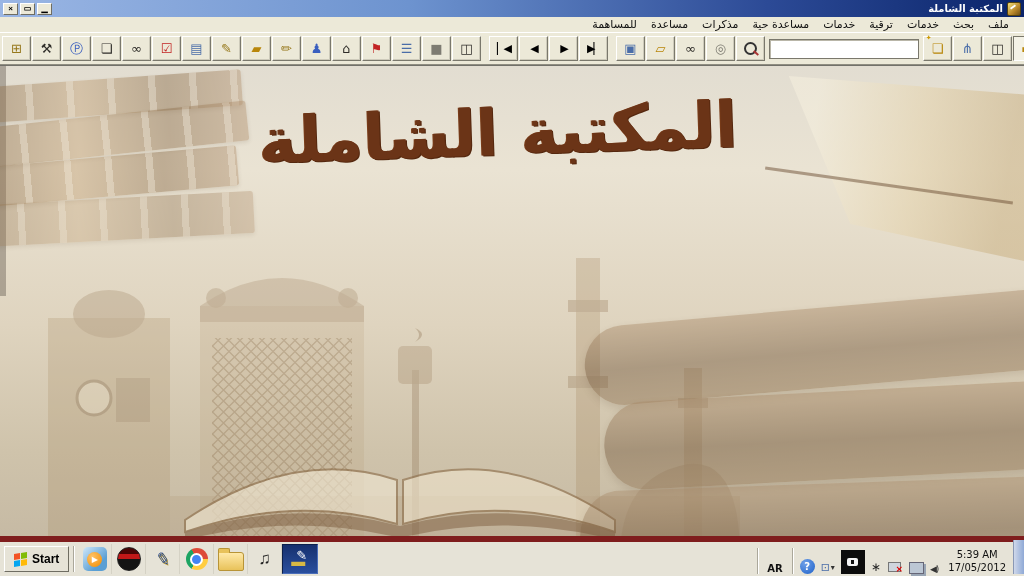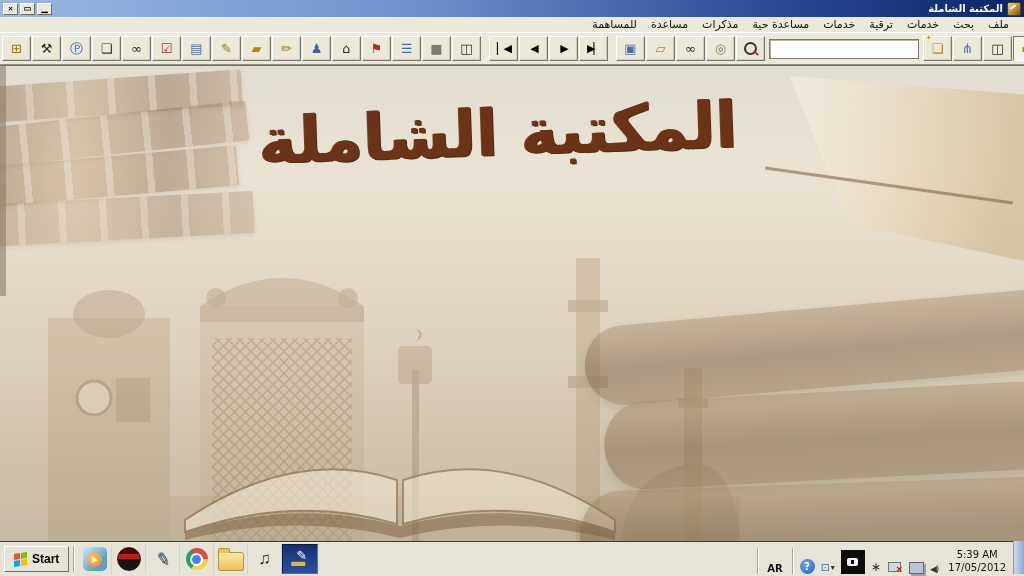--- a/index.html
+++ b/index.html
@@ -64,21 +64,21 @@
   .bR1{right:-30px;top:242px;width:470px;height:80px;transform:rotate(-5deg);}
   .bR2{right:-20px;top:326px;width:440px;height:88px;transform:rotate(-3deg);}
   .bR3{right:-26px;top:418px;width:470px;height:92px;transform:rotate(-2deg);opacity:.38;}
   .mosque-svg{position:absolute;left:20px;top:192px;width:720px;height:300px;opacity:.4;}
   .openbook-svg{position:absolute;left:175px;top:362px;width:450px;height:125px;opacity:.6;}
   .calligraphy{position:absolute;left:248px;top:24px;width:500px;direction:rtl;text-align:center;
     font-size:64px;font-weight:bold;color:#6b3417;letter-spacing:-2px;line-height:1.35;
     transform:rotate(-2deg);text-shadow:1px 1px 0 #55280f, -1px 0 0 #7a3d1a;}
 
   
-  .taskbar{height:34px;background:#e6e3d7;border-top:1px solid #7f1d1d;box-shadow:0 -1px 0 #8f8d81;
+  .taskbar{height:34px;background:#e6e3d7;border-top:6px solid #7f1d1d;box-shadow:0 -1px 0 #8f8d81;
     display:flex;align-items:center;padding:0 0 0 4px;}
   .startbtn{height:26px;display:flex;align-items:center;gap:5px;padding:0 9px;background:#e6e3d7;
     border:1px solid;border-color:#fff #6f6d62 #6f6d62 #fff;font-weight:bold;font-size:12px;
     color:#000;cursor:default;}
   .flag{width:13px;height:13px;display:grid;grid-template-columns:6px 6px;grid-template-rows:6px 6px;
     gap:1px;transform:skewY(-8deg);}
   .flag span{display:block;}
   .f-r{background:#f35325}.f-g{background:#81bc06}.f-b{background:#05a6f0}.f-y{background:#ffba08}
   .tsep{width:1px;height:26px;background:#aaa79a;box-shadow:1px 0 0 #fff;margin:0 4px;flex:0 0 auto;}
   .ql{display:flex;align-items:center;height:30px;}

